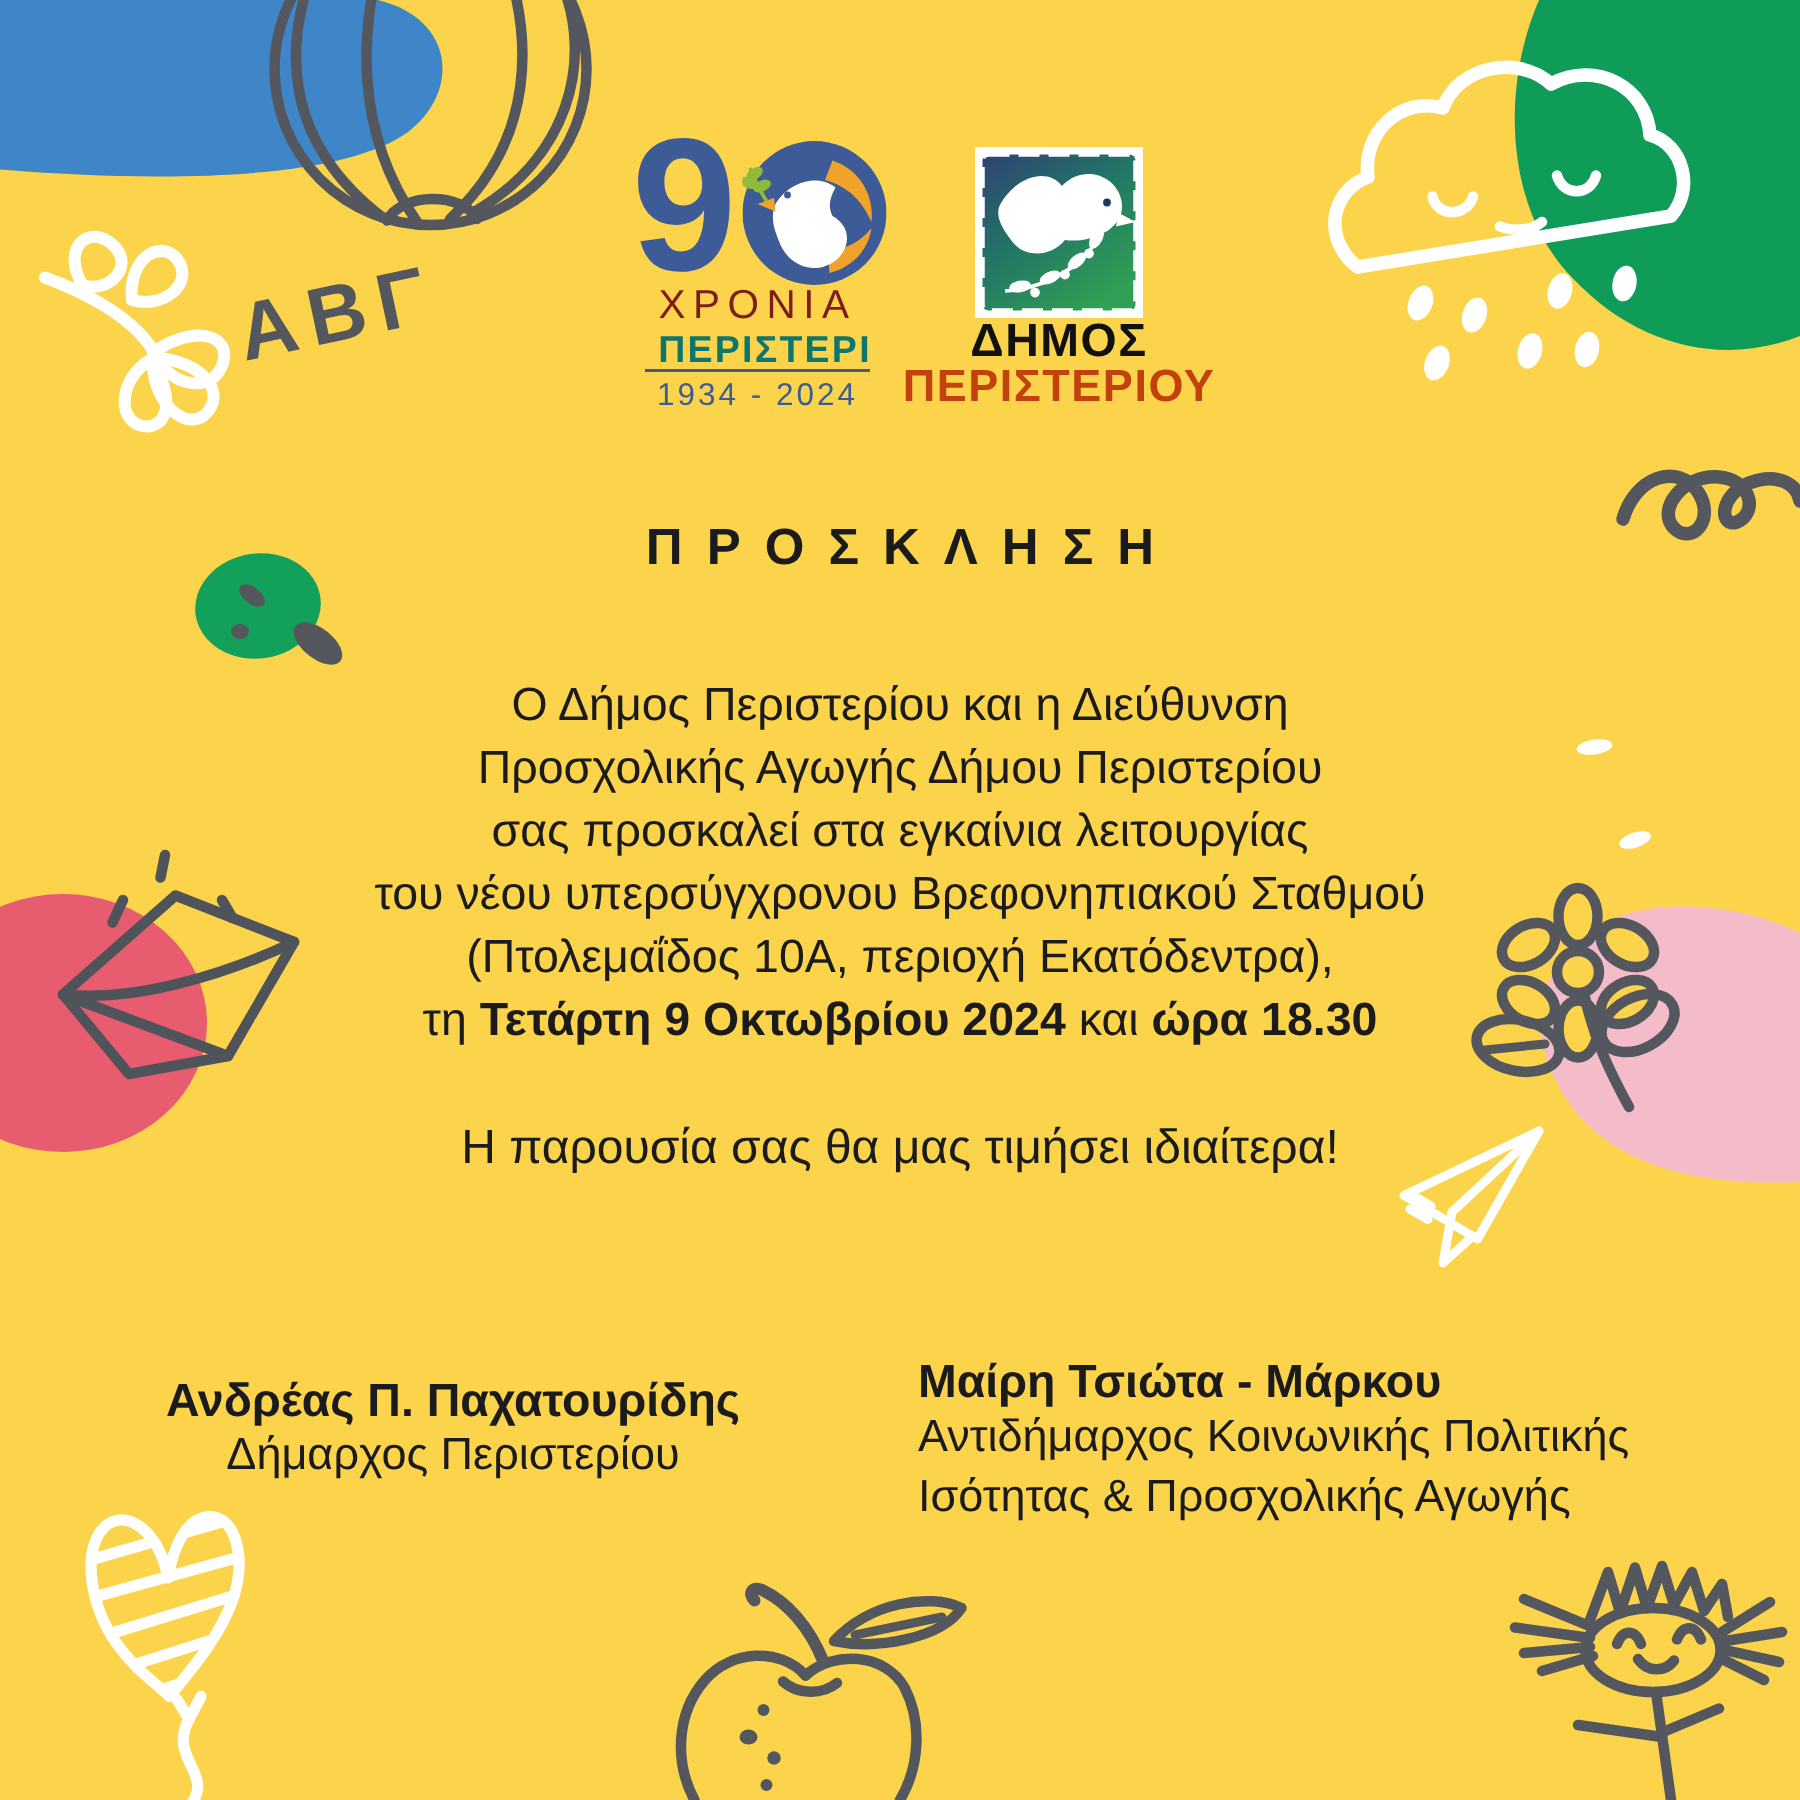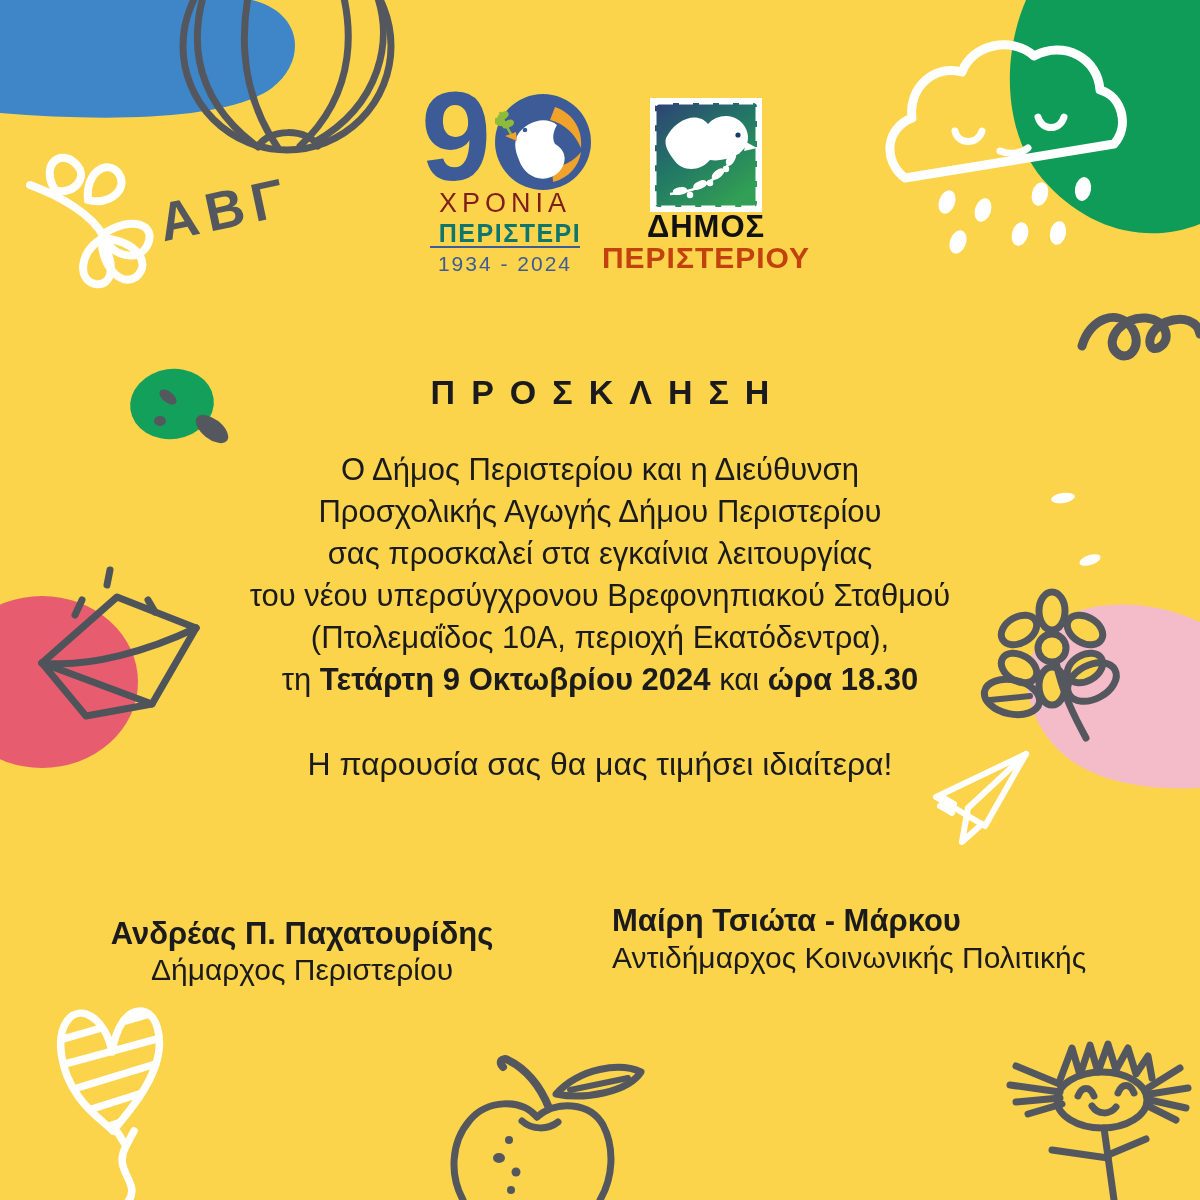--- a/index.html
+++ b/index.html
@@ -24,21 +24,21 @@
   .anniv .divider{position:absolute;left:15px;top:158px;width:150px;height:2px;background:#3D5B97;}
   .anniv .years{position:absolute;left:0;top:164px;width:180px;font-size:21px;
     letter-spacing:2px;color:#3D5B97;}
 
   .muni{left:586px;top:98px;width:240px;text-align:center;}
   .muni svg{display:block;margin:0 auto;}
   .muni .l1{font-size:31px;font-weight:bold;letter-spacing:1px;color:#111;margin-top:0;line-height:30px;}
   .muni .l2{font-size:30px;font-weight:bold;letter-spacing:1px;color:#c2410c;line-height:31px;}
 
   
-  .title{left:0;top:373px;width:1200px;text-align:center;font-size:34px;font-weight:bold;
+  .title{left:0;top:346px;width:1200px;text-align:center;font-size:34px;font-weight:bold;
     letter-spacing:16px;text-indent:16px;}
   .bodytext{left:0;top:449px;width:1200px;text-align:center;font-size:31px;line-height:42px;}
   .closing{left:0;top:743px;width:1200px;text-align:center;font-size:32px;line-height:42px;}
 
   
   .sig-left{left:77px;top:917px;width:450px;text-align:center;}
   .sig-right{left:612px;top:904px;width:500px;text-align:left;}
   .sig-name{font-size:31px;font-weight:bold;line-height:34px;}
   .sig-title{font-size:30px;line-height:38px;}
   .sig-right .sig-title{line-height:40px;}
@@ -266,13 +266,14 @@
 <div class="abs closing">Η παρουσία σας θα μας τιμήσει ιδιαίτερα!</div>
 
 <div class="abs sig-left">
   <div class="sig-name">Ανδρέας Π. Παχατουρίδης</div>
   <div class="sig-title">Δήμαρχος Περιστερίου</div>
 </div>
 
 <div class="abs sig-right">
   <div class="sig-name">Μαίρη Τσιώτα - Μάρκου</div>
   <div class="sig-title">Αντιδήμαρχος Κοινωνικής Πολιτικής</div>
+  <div class="sig-title">Ισότητας &amp; Προσχολικής Αγωγής</div>
 </div>
 
 </body></html>

